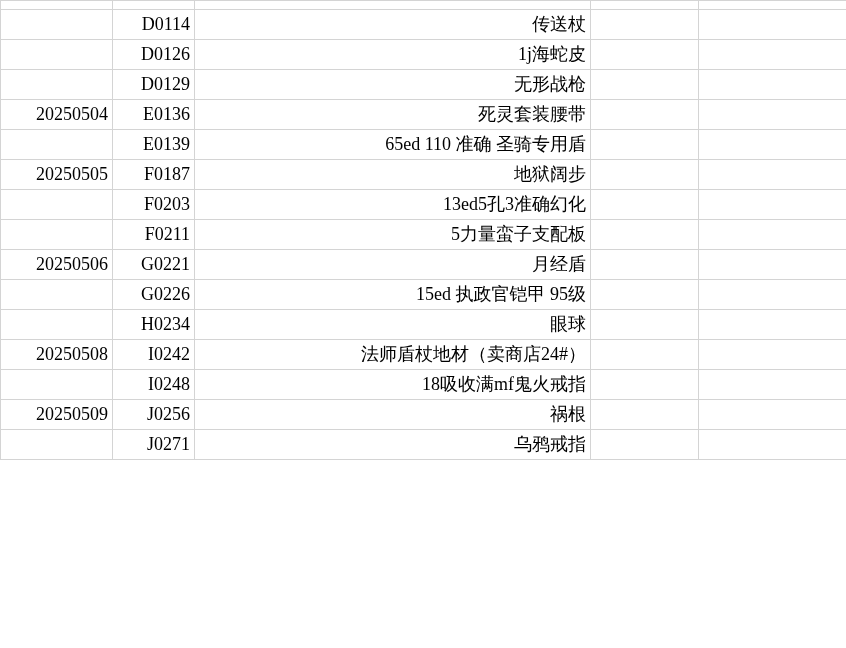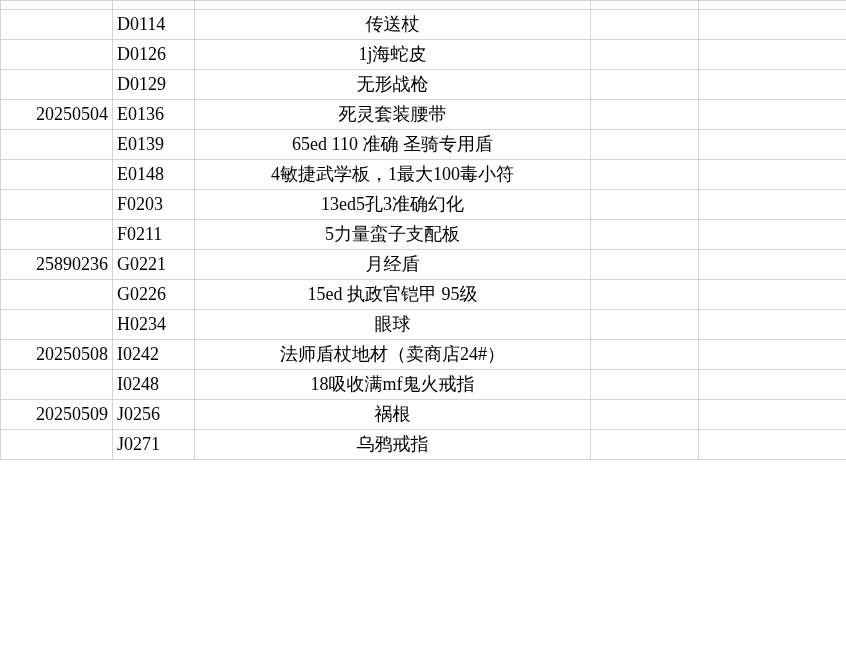--- a/index.html
+++ b/index.html
@@ -29,22 +29,22 @@
     height: 29px;
     padding: 0 4px;
     font-size: 18px;
     line-height: 27px;
     color: #000000;
     white-space: nowrap;
     overflow: hidden;
     vertical-align: middle;
   }
   td.date  { text-align: right; padding-right: 6px; }
-  td.code  { text-align: left; }
-  td.desc  { text-align: center; padding-left: 8px; }
+  td.code  { text-align: right; }
+  td.desc  { text-align: right; padding-left: 8px; }
   td.extra { text-align: left; }
 
   
   tr.clipped td {
     height: 8px;
     line-height: 8px;
     font-size: 18px;
   }
 </style>
 </head>
@@ -95,42 +95,42 @@
         <td class="extra"></td>
       </tr>
       <tr>
         <td class="date"></td>
         <td class="code">E0139</td>
         <td class="desc">65ed 110 准确  圣骑专用盾</td>
         <td class="extra"></td>
         <td class="extra"></td>
       </tr>
       <tr>
-        <td class="date"></td>
-        <td class="code">E0148</td>
-        <td class="desc">4敏捷武学板，1最大100毒小符</td>
+        <td class="date">20250505</td>
+        <td class="code">F0187</td>
+        <td class="desc">地狱阔步</td>
         <td class="extra"></td>
         <td class="extra"></td>
       </tr>
       <tr>
         <td class="date"></td>
         <td class="code">F0203</td>
         <td class="desc">13ed5孔3准确幻化</td>
         <td class="extra"></td>
         <td class="extra"></td>
       </tr>
       <tr>
         <td class="date"></td>
         <td class="code">F0211</td>
         <td class="desc">5力量蛮子支配板</td>
         <td class="extra"></td>
         <td class="extra"></td>
       </tr>
       <tr>
-        <td class="date">25890236</td>
+        <td class="date">20250506</td>
         <td class="code">G0221</td>
         <td class="desc">月经盾</td>
         <td class="extra"></td>
         <td class="extra"></td>
       </tr>
       <tr>
         <td class="date"></td>
         <td class="code">G0226</td>
         <td class="desc">15ed 执政官铠甲  95级</td>
         <td class="extra"></td>

